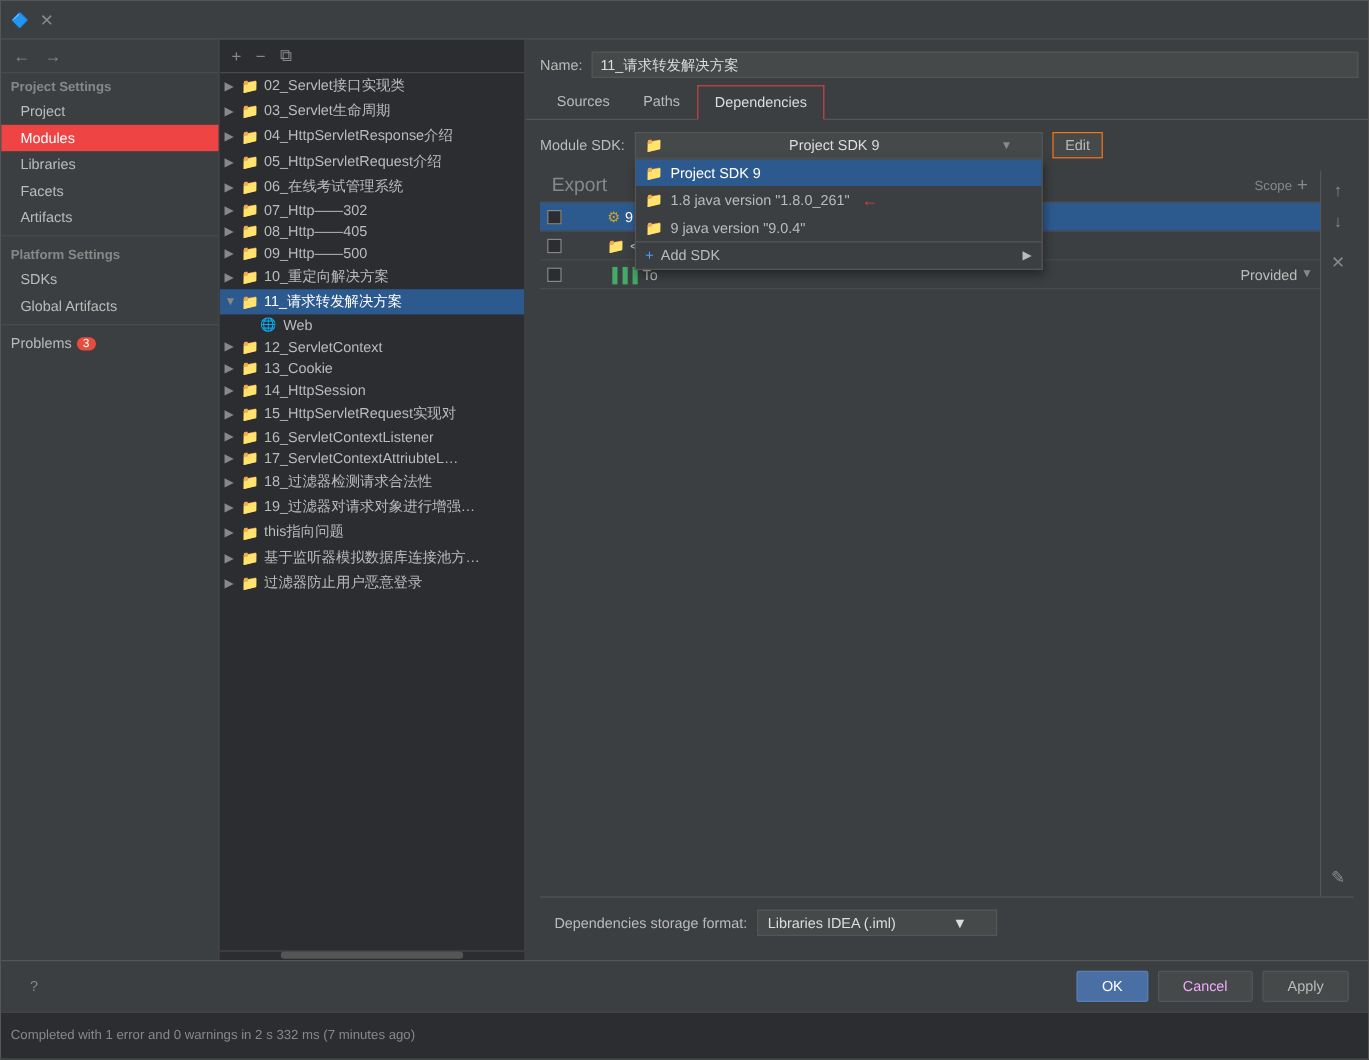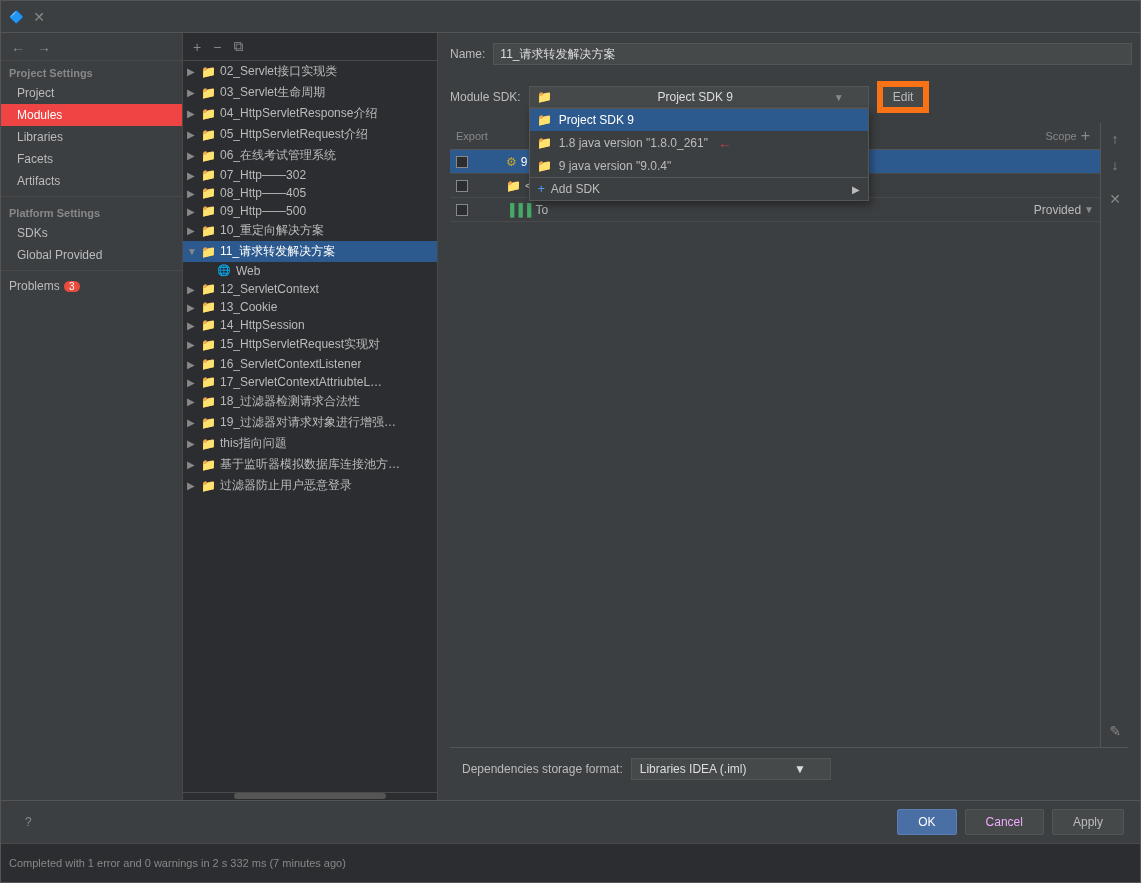--- a/index.html
+++ b/index.html
@@ -307,21 +307,21 @@
       align-items: center;
       justify-content: space-between;
       position: relative;
     }
     .sdk-dropdown-arrow {
       font-size: 10px;
       color: #888;
     }
     .edit-btn {
       background: #45494a;
-      border: 6px solid #f97316;
+      border: 1px solid #f97316;
       color: #bbbbbb;
       padding: 3px 10px;
       font-size: 12px;
       cursor: pointer;
     }
 
     
     .sdk-dropdown-wrapper {
       position: relative;
       flex: 1;
@@ -381,21 +381,22 @@
       display: flex;
       align-items: center;
       padding: 4px 6px;
       border-bottom: 1px solid #555;
       background: #3c3f41;
       flex-shrink: 0;
     }
     .deps-header-export {
       width: 50px;
       color: #888;
-      font-size: 11px;
+      font-size: 16px;
+      text-align: right;
     }
     .deps-header-name {
       flex: 1;
       color: #888;
       font-size: 11px;
     }
     .deps-header-scope {
       width: 100px;
       color: #888;
       font-size: 11px;
@@ -631,21 +632,21 @@
       </div>
 
       <div class="sidebar-divider"></div>
 
       <div class="sidebar-section-label">Platform Settings</div>
 
       <div class="sidebar-item">
         <span>SDKs</span>
       </div>
       <div class="sidebar-item">
-        <span>Global Provided</span>
+        <span>Global Artifacts</span>
       </div>
 
       <div class="sidebar-divider"></div>
 
       <div class="problems-row">
         <span>Problems</span>
         <span class="badge">3</span>
       </div>
     </div>
 
@@ -775,20 +776,31 @@
       </div>
     </div>
 
     <div class="right-panel">
 
       <div class="name-row">
         <span class="name-label">Name:</span>
         <input class="name-input" type="text" value="11_请求转发解决方案" style="">
       </div>
 
+      <div class="tabs-row">
+        <div class="tab">
+          <span>Sources</span>
+        </div>
+        <div class="tab">
+          <span>Paths</span>
+        </div>
+        <div class="tab active">
+          <span>Dependencies</span>
+        </div>
+      </div>
 
       <div class="deps-content">
 
         <div class="sdk-row">
           <span class="sdk-label">Module SDK:</span>
           <div class="sdk-dropdown-wrapper">
             <div class="sdk-dropdown">
               <span style="color:#c8a52b;margin-right:4px;">📁</span>
               <span>Project SDK 9</span>
               <span class="sdk-dropdown-arrow">▼</span>

